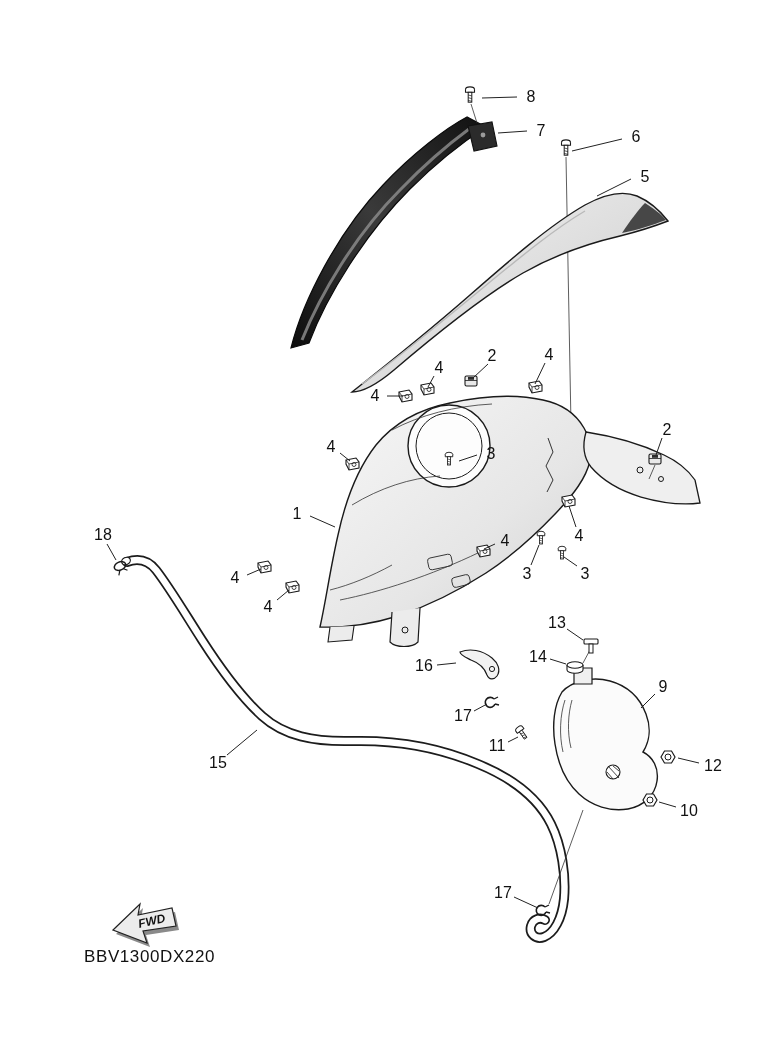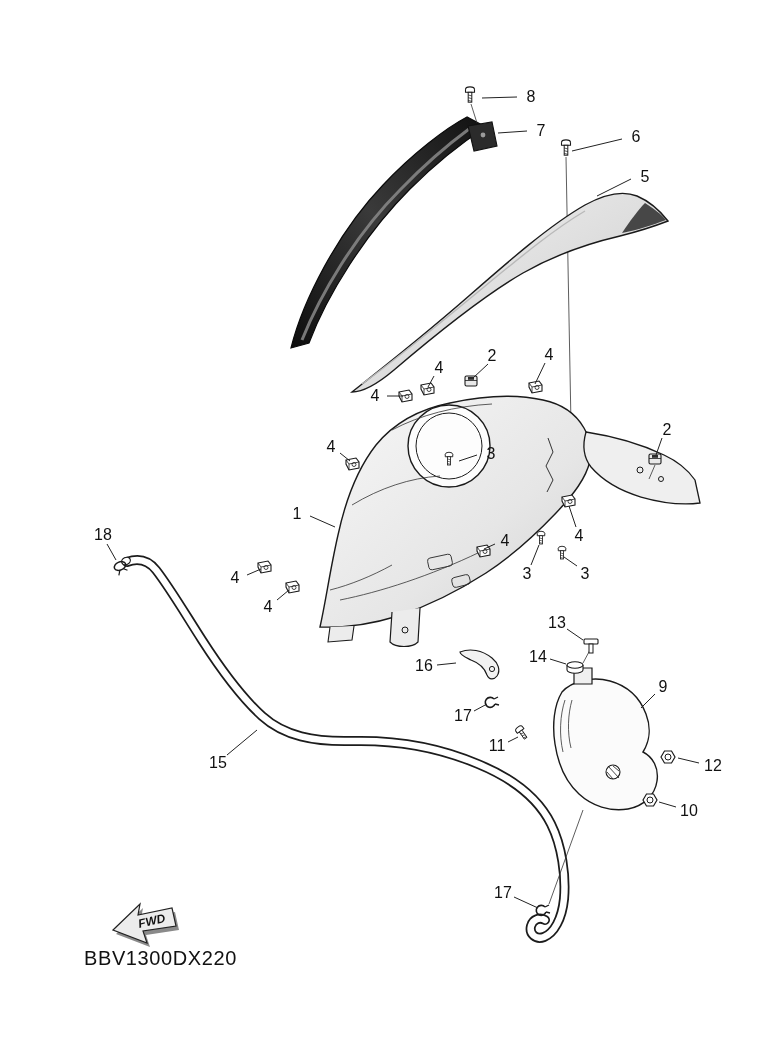--- a/index.html
+++ b/index.html
@@ -9,21 +9,21 @@
   }
   svg{display:block;}
   .callout-num{
     font-family:"Liberation Sans",sans-serif;
     font-size:16px;fill:#111;text-anchor:middle;
   }
   .leader{stroke:#222;stroke-width:1;}
   .thin{stroke:#333;stroke-width:0.8;fill:none;}
   .part-code{
     position:absolute;left:84px;top:947px;
-    font-size:20px;letter-spacing:0.6px;color:#111;
+    font-size:17px;letter-spacing:0.6px;color:#111;
   }
   .fwd-text{
     font-family:"Liberation Sans",sans-serif;
     font-size:12px;font-weight:bold;font-style:italic;fill:#111;
   }
 </style>
 </head>
 <body>
 
 <div class="page">

